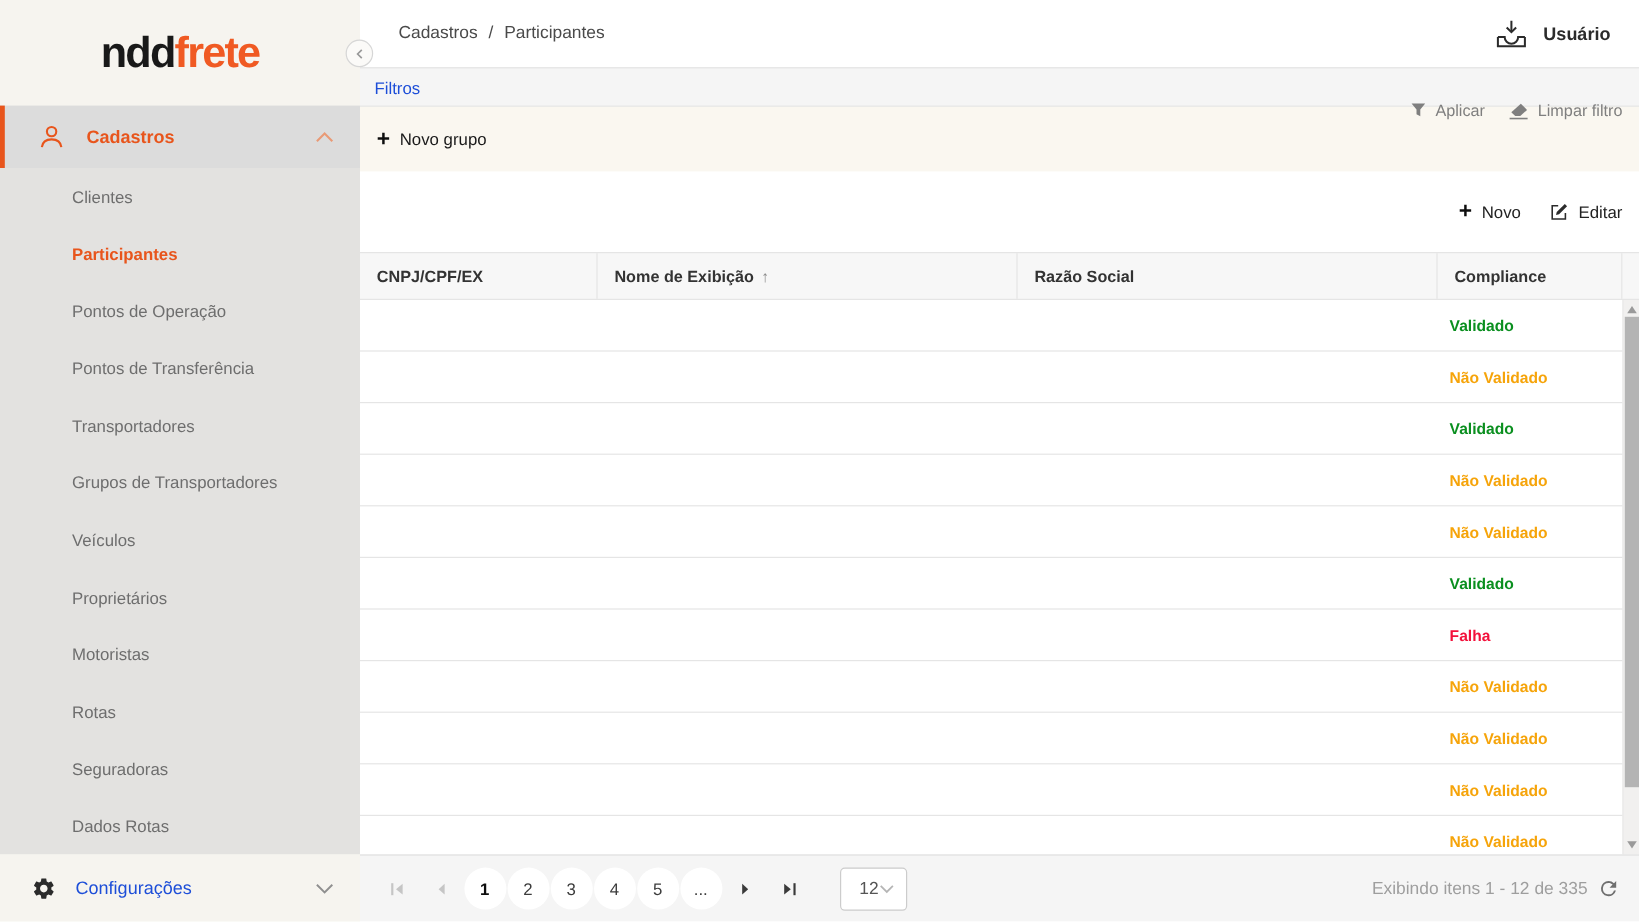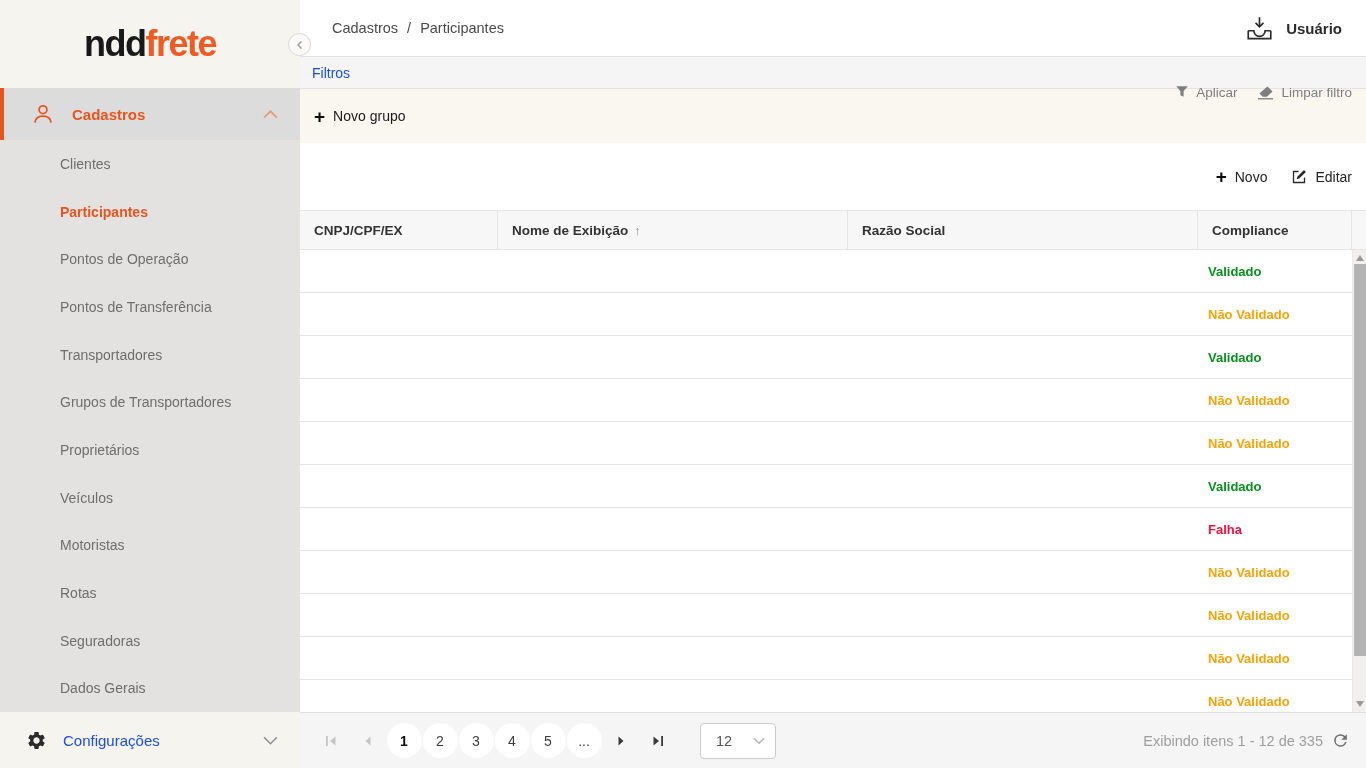--- a/index.html
+++ b/index.html
@@ -86,21 +86,21 @@
     background:#f5f5f5; border-top:1px solid #e0e0e0; display:flex; align-items:center;
     justify-content:space-between; padding:0 16px 0 12px; }
   .pager { display:flex; align-items:center; }
   .pg-nav { width:37px; height:36px; display:flex; align-items:center; justify-content:center;
     cursor:pointer; color:#3a3a3a; }
   .pg-nav.disabled { color:#c5c5c5; cursor:default; }
   .pg-num { width:35px; height:35px; border-radius:50%; background:#fff; display:flex;
     align-items:center; justify-content:center; font-size:14px; color:#3c3c3c;
     cursor:pointer; margin:0 0.5px; }
   .pg-num.current { font-weight:bold; color:#0d0d0d; }
-  .page-size { width:76px; height:36px; margin-left:24px; background:#fff;
+  .page-size { width:56px; height:36px; margin-left:24px; background:#fff;
     border:1px solid #ccc; border-radius:4px; display:flex; align-items:center;
     justify-content:space-between; padding:0 10px 0 15px; font-size:14.5px; color:#555; cursor:pointer; }
   .bottom-right { display:flex; align-items:center; gap:8px; }
   .summary { color:#9e9e9e; font-size:14.5px; }
   .refresh { display:flex; cursor:pointer; }
 </style>
 </head>
 <body>
 
 <div class="app">
@@ -126,26 +126,26 @@
       </span>
     </div>
 
     <nav class="submenu" id="submenu">
         <div class="submenu-item">Clientes</div>
         <div class="submenu-item active">Participantes</div>
         <div class="submenu-item">Pontos de Operação</div>
         <div class="submenu-item">Pontos de Transferência</div>
         <div class="submenu-item">Transportadores</div>
         <div class="submenu-item">Grupos de Transportadores</div>
+        <div class="submenu-item">Veículos</div>
         <div class="submenu-item">Proprietários</div>
-        <div class="submenu-item">Veículos</div>
         <div class="submenu-item">Motoristas</div>
         <div class="submenu-item">Rotas</div>
         <div class="submenu-item">Seguradoras</div>
-        <div class="submenu-item">Dados Gerais</div>
+        <div class="submenu-item">Dados Rotas</div>
       </nav>
 
     <div class="nav-footer">
       <span style="display:flex;">
         <svg width="21" height="21" viewBox="0 0 24 24" fill="#2b2b2b">
           <path d="M19.14 12.94c.04-.3.06-.61.06-.94s-.02-.64-.07-.94l2.03-1.58c.18-.14.23-.41.12-.61l-1.92-3.32c-.12-.22-.37-.29-.59-.22l-2.39.96c-.5-.38-1.03-.7-1.62-.94l-.36-2.54c-.04-.24-.24-.41-.48-.41h-3.84c-.24 0-.43.17-.47.41l-.36 2.54c-.59.24-1.13.57-1.62.94l-2.39-.96c-.22-.08-.47 0-.59.22L2.74 8.87c-.12.21-.08.47.12.61l2.03 1.58c-.05.3-.09.63-.09.94s.02.64.07.94l-2.03 1.58c-.18.14-.23.41-.12.61l1.92 3.32c.12.22.37.29.59.22l2.39-.96c.5.38 1.03.7 1.62.94l.36 2.54c.05.24.24.41.48.41h3.84c.24 0 .44-.17.47-.41l.36-2.54c.59-.24 1.13-.56 1.62-.94l2.39.96c.22.08.47 0 .59-.22l1.92-3.32c.12-.22.07-.47-.12-.61l-2.01-1.58zM12 15.6c-1.98 0-3.6-1.62-3.6-3.6s1.62-3.6 3.6-3.6 3.6 1.62 3.6 3.6-1.62 3.6-3.6 3.6z"></path>
         </svg>
       </span>
       <span class="nav-label">Configurações</span>
       <span style="display:flex;">

